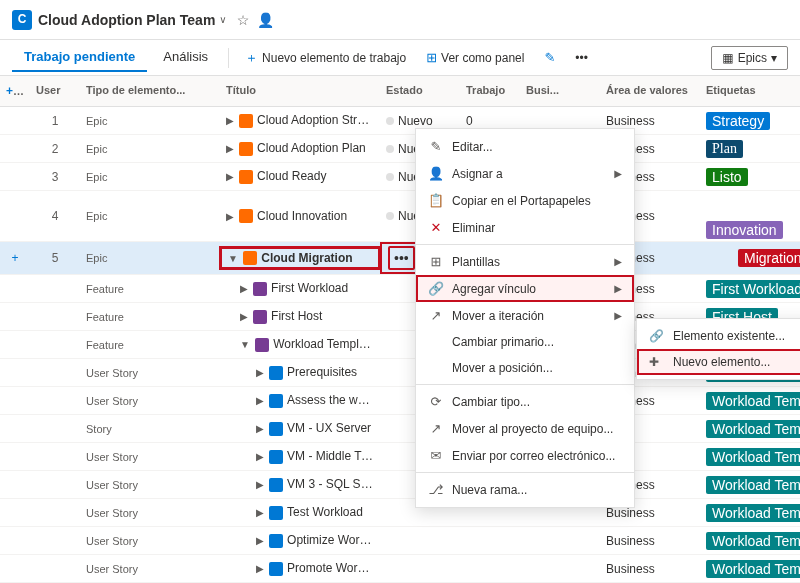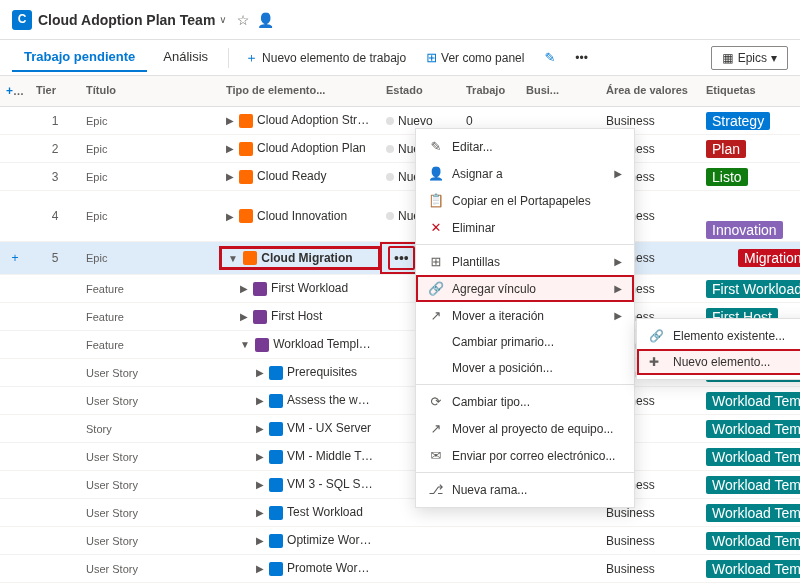--- a/index.html
+++ b/index.html
@@ -38,21 +38,21 @@
     .td.order { color: #605e5c; text-align: center; }
     .td.type { color: #605e5c; font-size: 11px; }
     .item-icon { display: inline-block; width: 14px; height: 14px; border-radius: 2px; margin-right: 4px; vertical-align: middle; }
     .epic-icon { background: #ff6b00; }
     .feature-icon { background: #773b93; }
     .story-icon { background: #0078d4; }
     .chevron-right { color: #605e5c; margin-right: 2px; font-size: 10px; }
     .status-dot { display: inline-block; width: 8px; height: 8px; border-radius: 50%; background: #e0e0e0; margin-right: 4px; }
     .tag { display: inline-block; padding: 1px 6px; border-radius: 2px; font-size: 14px; color: #fff; }
     .tag-strategy { background: #0078d4; }
-    .tag-plan { background: #b91c1c; }
+    .tag-plan { background: #0c4a6e; font-family: Liberation Serif, serif; }
     .tag-listo { background: #107c10; }
     .tag-innovation { background: #8764b8; margin-top: 28px; }
     .tag-migration { background: #c50f1f; margin-left: 32px; }
     .tag-workload { background: #038387; }
     .tag-firstworkload { background: #038387; }
     .tag-firsthost { background: #038387; }
     .indented-1 { padding-left: 20px; }
     .indented-2 { padding-left: 36px; }
     .row-border-highlight { outline: 2px solid #c50f1f; outline-offset: -1px; }
 
@@ -133,23 +133,23 @@
     </button>
   </div>
 </div>
 
 <div class="table-container">
   <div class="table-header">
     <div class="th">
       <span style="color:#0078d4;cursor:pointer;">+</span>
       <span style="margin-left:2px;">⊞</span>
     </div>
-    <div class="th">Tier</div>
+    <div class="th">User</div>
+    <div class="th">Tipo de elemento...</div>
     <div class="th">Título</div>
-    <div class="th">Tipo de elemento...</div>
     <div class="th">Estado</div>
     <div class="th">Trabajo</div>
     <div class="th">Busi...</div>
     <div class="th">Área de valores</div>
     <div class="th">Etiquetas</div>
   </div>
 
   <div class="table-row">
     <div class="td"></div>
     <div class="td order">1</div>

